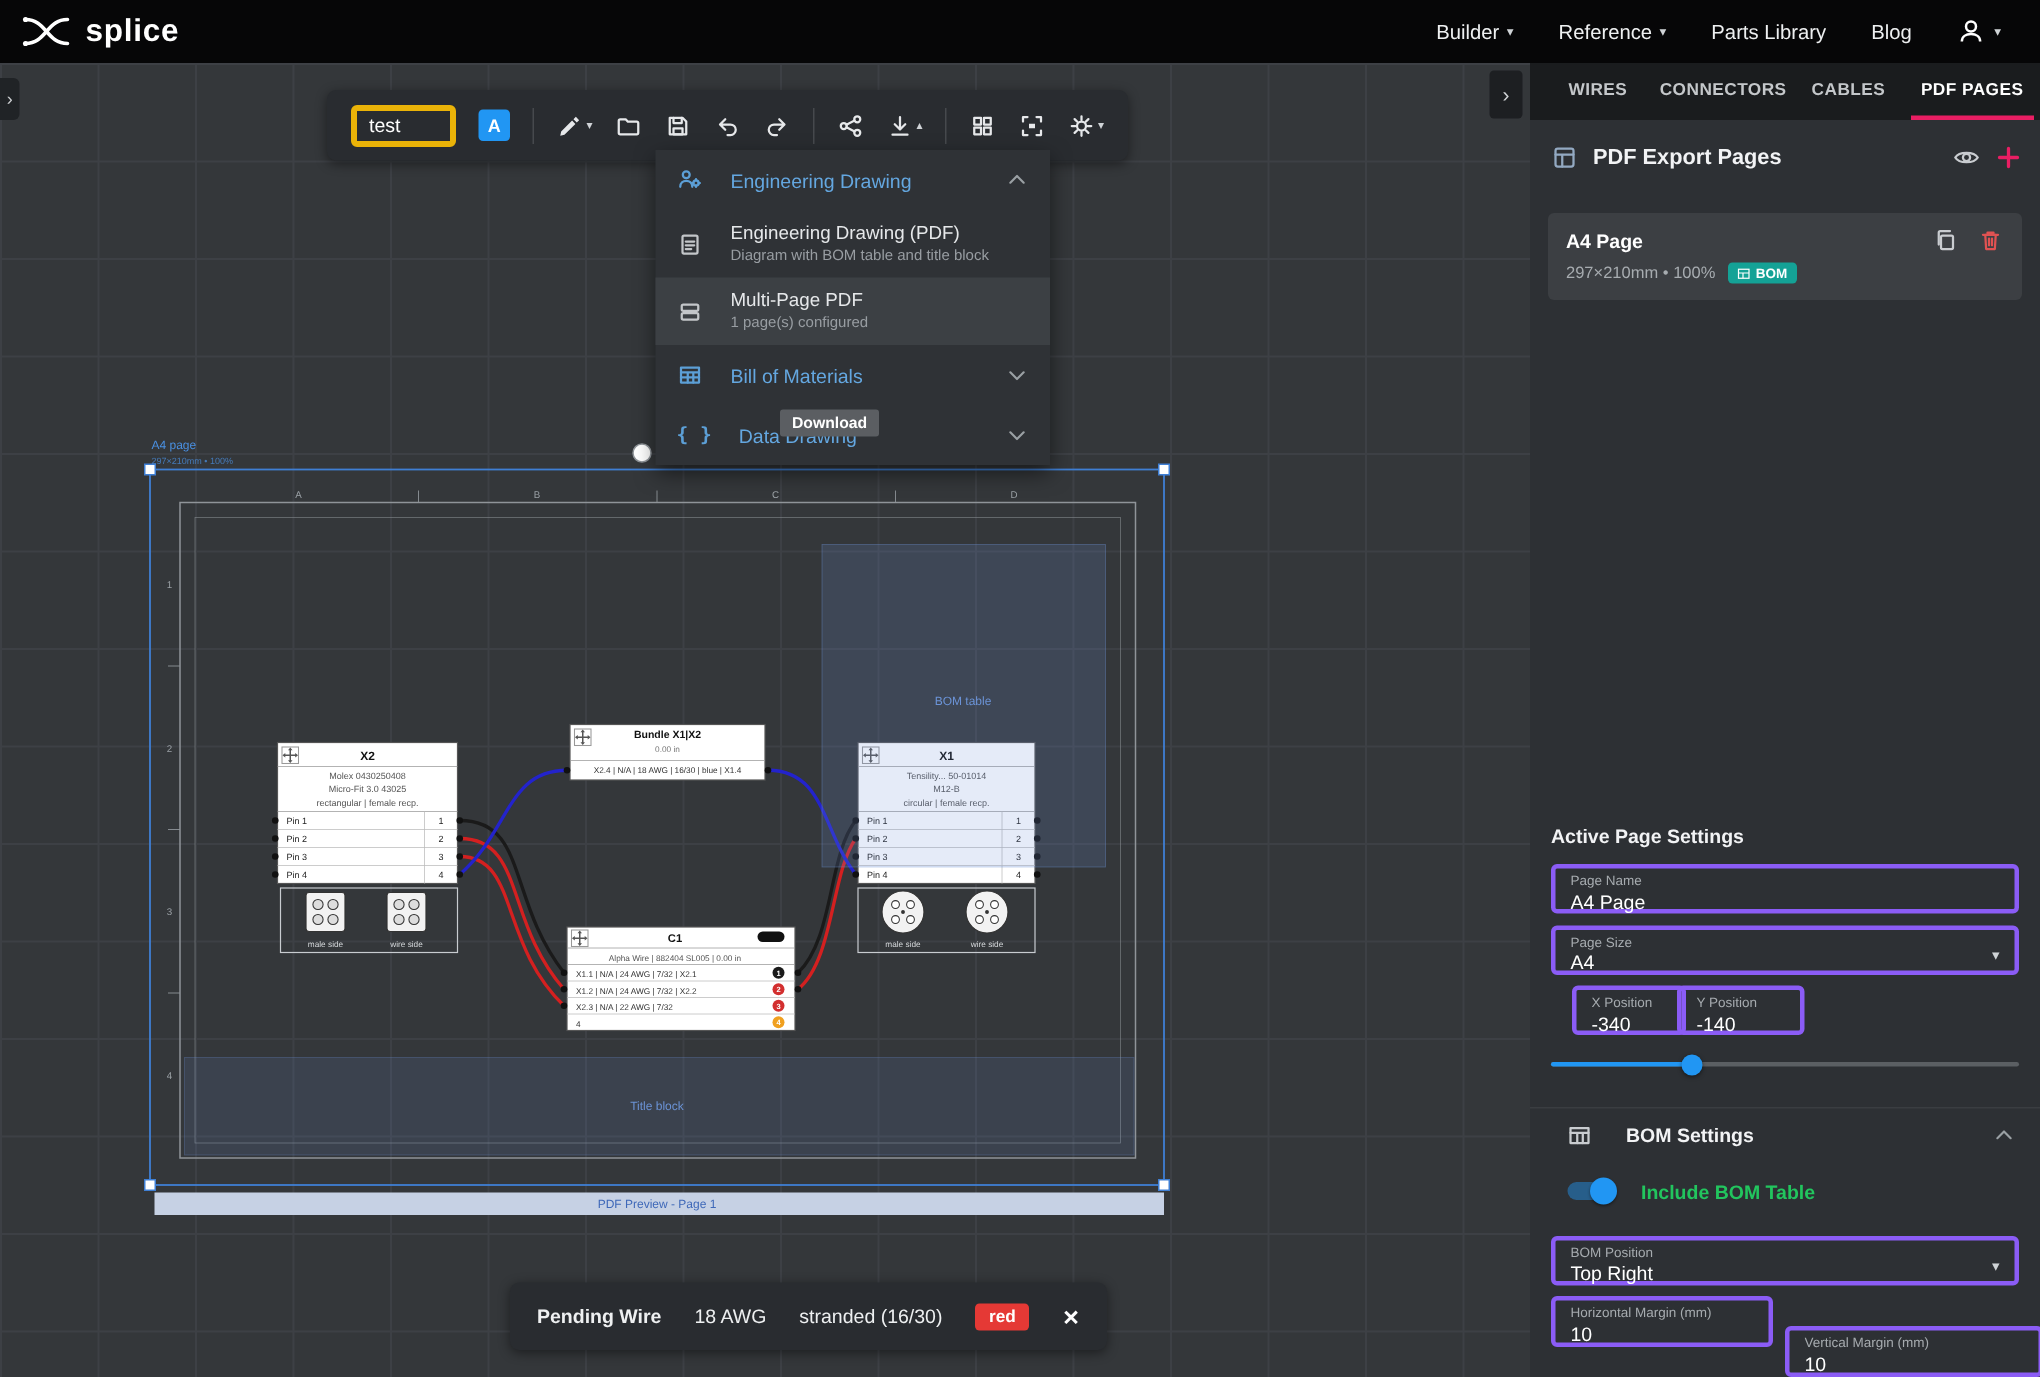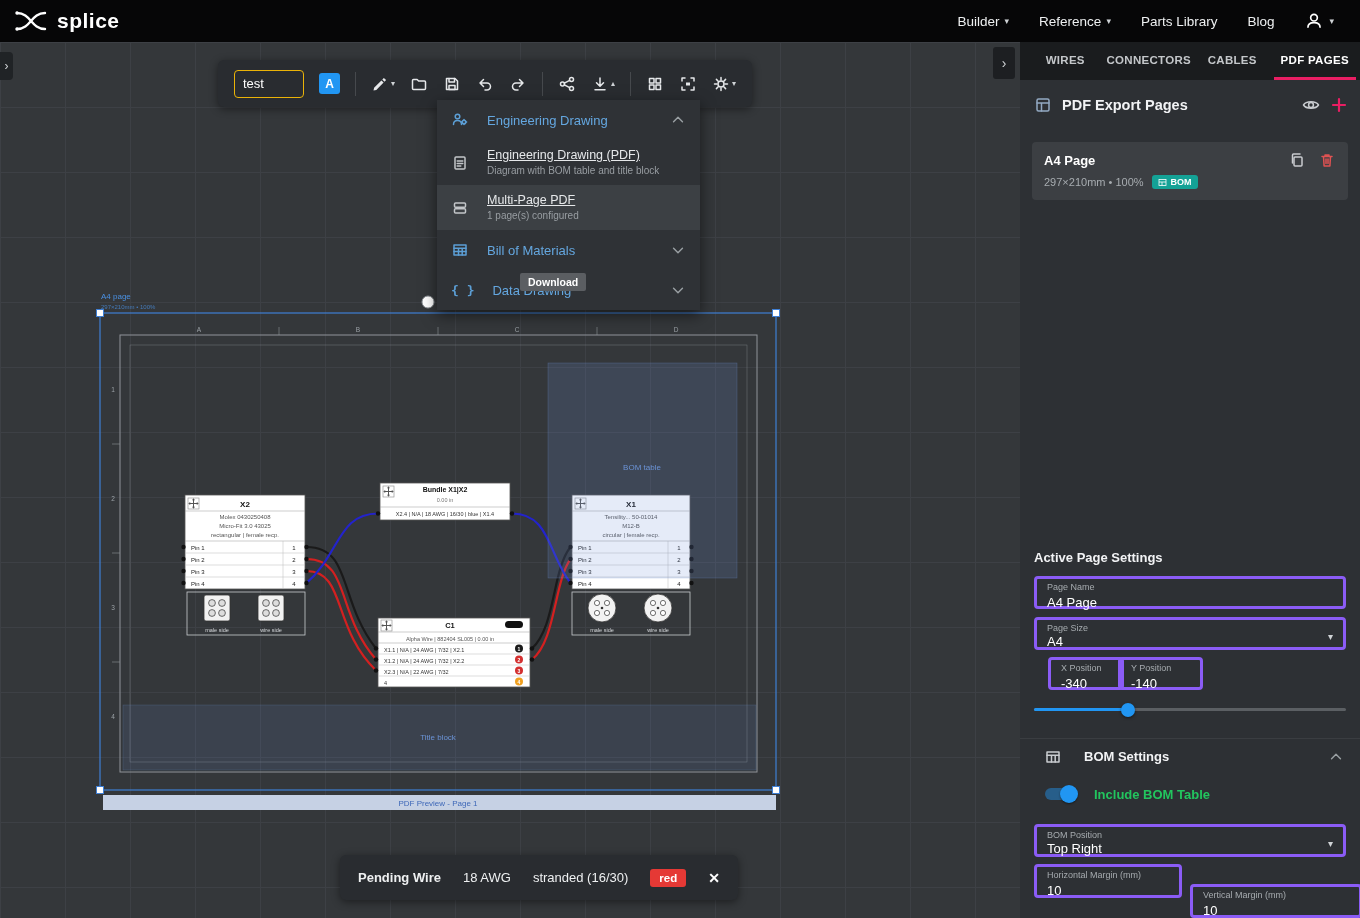--- a/index.html
+++ b/index.html
@@ -27,40 +27,40 @@
             border-radius:0 4px 4px 0;color:#d0d3d6;display:flex;align-items:center;
             justify-content:center;font-size:12px;cursor:pointer;z-index:10;}
   .collapse-btn{position:absolute;left:993px;top:47px;width:22px;height:32px;background:#1d1f22;
             border-radius:3px;color:#d0d3d6;display:flex;align-items:center;justify-content:center;
             font-size:14px;cursor:pointer;z-index:10;}
 
   
   .toolbar{position:absolute;left:218px;top:60px;height:47px;background:#292c30;border-radius:6px;
            display:flex;align-items:center;padding:0 16px;gap:15px;z-index:20;
            box-shadow:0 2px 8px rgba(0,0,0,.45);}
-  .name-input{width:70px;height:28px;background:transparent;border:1px solid #eab308;border-radius:4px;
+  .name-input{width:70px;height:28px;background:transparent;border:4px solid #eab308;border-radius:4px;
            color:#fff;font-size:13px;padding:0 8px;outline:none;font-family:inherit;}
   .abtn{width:21px;height:21px;background:#2196f3;border:none;border-radius:3px;color:#fff;
            font-weight:700;font-size:12px;display:flex;align-items:center;justify-content:center;cursor:pointer;}
   .vdiv{width:1px;height:24px;background:#46494d;}
   .tbtn{display:flex;align-items:center;background:none;border:none;padding:0;cursor:pointer;gap:2px;}
   .tbico{width:18px;height:18px;stroke:#e6e8ea;fill:none;stroke-width:1.5;stroke-linecap:round;stroke-linejoin:round;}
   .tcaret{font-size:8px;color:#cfd3d6;}
 
   
   .export-menu{position:absolute;left:437px;top:100px;width:263px;background:#2f3236;z-index:30;
            box-shadow:0 5px 14px rgba(0,0,0,.55);}
   .menu-section{height:40px;display:flex;align-items:center;padding:0 14px;gap:18px;cursor:pointer;}
   .msec-label{flex:1;font-size:13px;color:#64a7e0;}
   .mico{width:18px;height:18px;stroke:#5c9fd6;fill:none;stroke-width:1.5;stroke-linecap:round;stroke-linejoin:round;flex:0 0 18px;}
   .mico.gray{stroke:#c3c6c9;}
   .mchev{width:16px;height:16px;stroke:#9aa0a4;fill:none;stroke-width:1.6;stroke-linecap:round;stroke-linejoin:round;}
   .menu-item{display:flex;align-items:center;gap:18px;padding:7px 14px;cursor:pointer;}
   .menu-item.highlighted{background:#3c4044;}
-  .mi-title{font-size:12.5px;color:#e6e8ea;line-height:17px;text-decoration:underline;}
+  .mi-title{font-size:12.5px;color:#e6e8ea;line-height:17px;}
   .mi-sub{font-size:10px;font-weight:400;color:#989da2;line-height:14px;}
   .braces-icon{font-family:"DejaVu Sans Mono",monospace;color:#5c9fd6;font-size:13px;font-weight:700;
            flex:0 0 18px;text-align:center;}
   .tooltip{position:absolute;left:520px;top:273px;background:#5b5e62;color:#fff;font-size:10.5px;
            font-weight:600;padding:3px 8px;border-radius:2px;z-index:40;}
 
   
   .pending{position:absolute;left:340px;top:855px;height:45px;background:#292c30;border-radius:6px;
            display:flex;align-items:center;gap:22px;padding:0 18px;z-index:20;
            box-shadow:0 2px 8px rgba(0,0,0,.45);color:#eef0f1;font-size:13px;}

